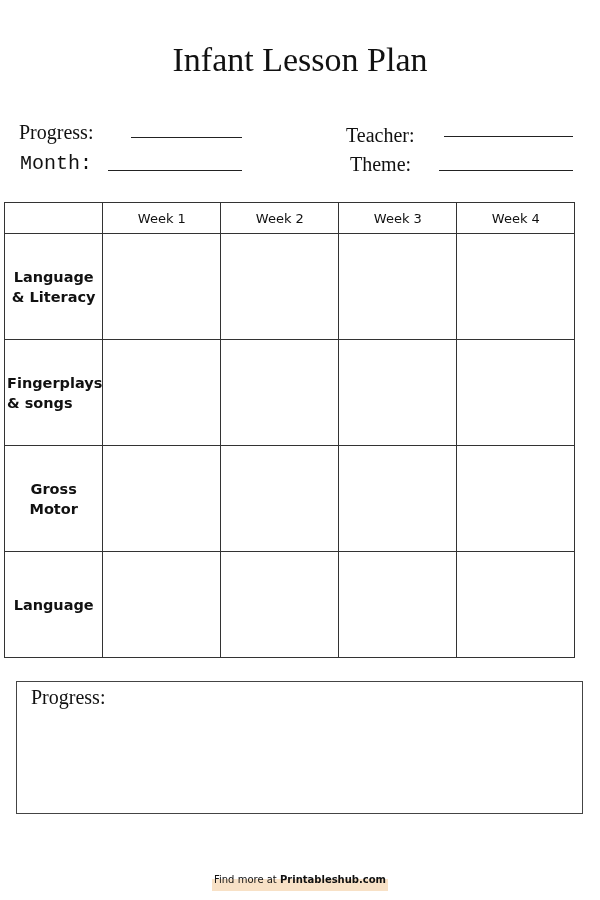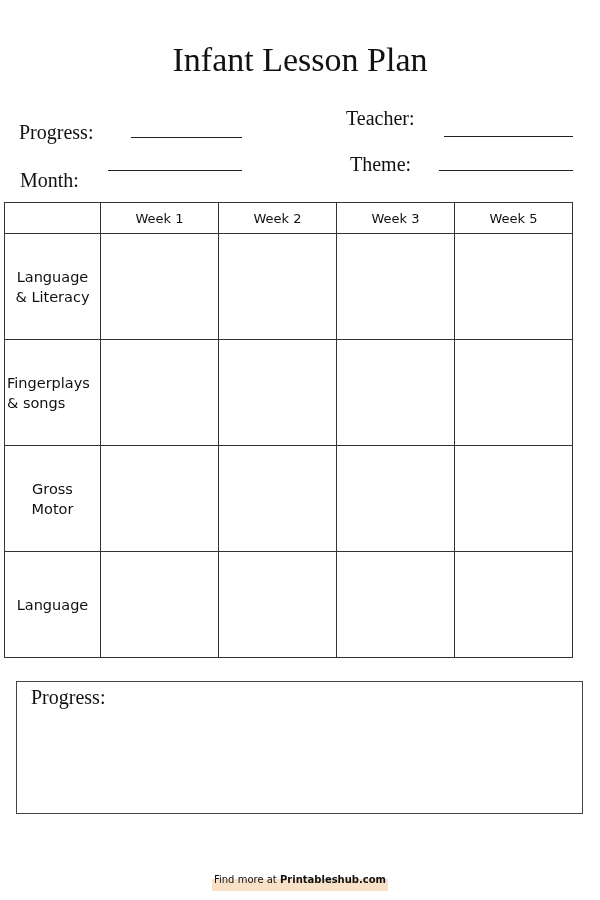--- a/index.html
+++ b/index.html
@@ -5,53 +5,53 @@
   html, body { margin:0; padding:0; background:#ffffff; }
   body { width:600px; height:900px; position:relative; overflow:hidden; color:#111; }
   .serif { font-family: "Liberation Serif", "DejaVu Serif", serif; }
   .sans { font-family: "DejaVu Sans", "Liberation Sans", sans-serif; }
   .title { position:absolute; left:0; width:600px; top:30px; text-align:center; font-size:34px; line-height:60px; }
   .field { position:absolute; font-size:20px; line-height:24px; }
   .line { position:absolute; height:0; border-top:1.6px solid #222; }
   table.plan { position:absolute; left:4px; top:202px; border-collapse:collapse; }
   table.plan td { border:1.5px solid #333; padding:0; text-align:center; vertical-align:middle; }
   .hdr { height:30px; font-size:13px; }
-  .row-label { font-size:14.5px; line-height:20px; width:93px; }
+  .row-label { font-size:14.5px; line-height:20px; width:93px;font-weight:bold; }
   .cell { width:117px; height:105px; }
   .progress { position:absolute; left:16px; top:681px; width:565px; height:131px; border:1.5px solid #444; }
   .progress-label { position:absolute; left:14px; top:4px; font-size:20px; }
   .footer { position:absolute; top:868px; left:0; width:600px; text-align:center; }
   .footer-inner { display:inline-block; background:linear-gradient(to bottom, transparent 45%, #f8e1c6 45%); padding:0 2px; font-size:10px; line-height:22px; }
   .footer-inner b { font-weight:bold; }
 </style>
 </head>
 <body>
 
 <div class="title serif">Infant Lesson Plan</div>
 
 <div class="field serif" style="left:19px; top:120px;">Progress:</div>
 <div class="line" style="left:131px; top:137px; width:111px;"></div>
 
-<div class="field serif" style="left:346px; top:106px;">Teacher:</div>
+<div class="field serif" style="left:346px; top:123px;">Teacher:</div>
 <div class="line" style="left:444px; top:136px; width:129px;"></div>
 
-<div class="field serif" style="left:20px; top:168px;">Month:</div>
+<div class="field serif" style="left:20px; top:152px;font-family:Liberation Mono, monospace;">Month:</div>
 <div class="line" style="left:108px; top:170px; width:134px;"></div>
 
 <div class="field serif" style="left:350px; top:152px;">Theme:</div>
 <div class="line" style="left:439px; top:170px; width:134px;"></div>
 
 <table class="plan sans">
   <tbody>
       <tr>
     <td class="hdr row-label"></td>
     <td class="hdr" style="width:117px;">Week 1</td>
     <td class="hdr" style="width:117px;">Week 2</td>
     <td class="hdr" style="width:117px;">Week 3</td>
-    <td class="hdr" style="width:117px;">Week 5</td>
+    <td class="hdr" style="width:117px;">Week 4</td>
   </tr>
   <tr>
     <td class="row-label"><span>Language</span><br><span>&amp; Literacy</span></td>
     <td class="cell"></td>
     <td class="cell"></td>
     <td class="cell"></td>
     <td class="cell"></td>
   </tr>
   <tr>
     <td class="row-label" style="text-align:left; padding-left:2px;"><span>Fingerplays</span><br><span>&amp; songs</span></td>

